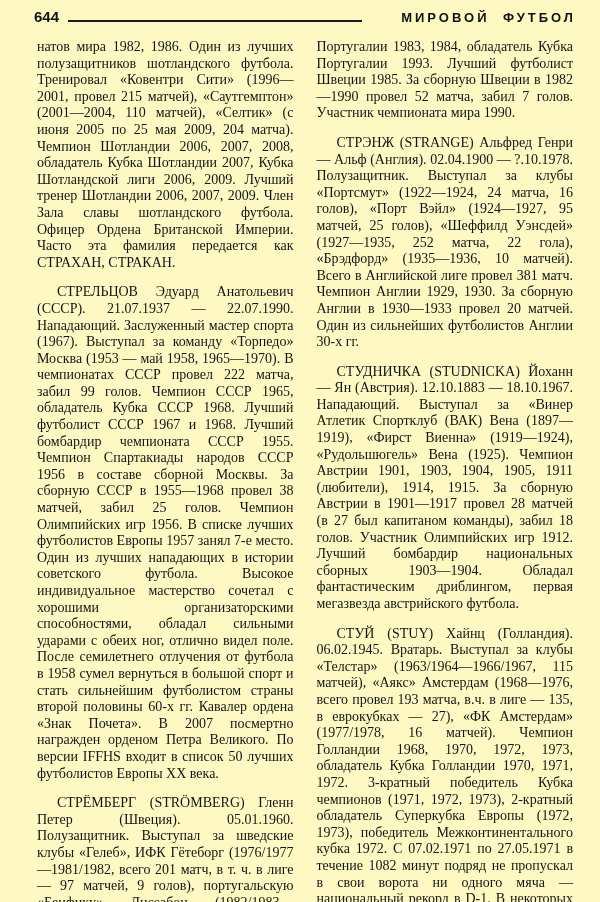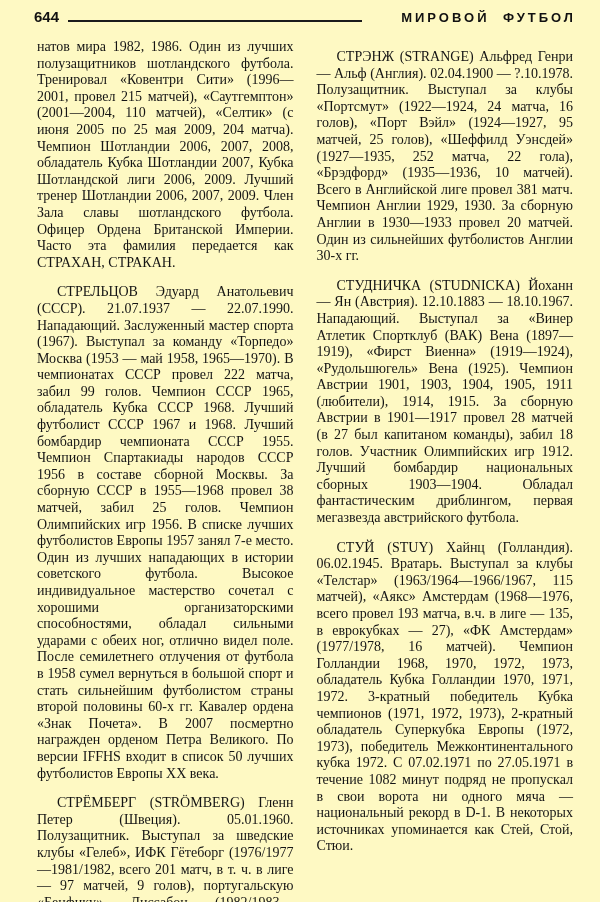--- a/index.html
+++ b/index.html
@@ -85,20 +85,21 @@
 
   <main class="columns">
 
     <section class="col">
       <p class="cont"><span>натов мира 1982, 1986. Один из лучших полузащитников шотландского футбола. Тренировал «Ковентри Сити» (1996—2001, провел 215 матчей), «Саутгемптон» (2001—2004, 110 матчей), «Селтик» (с июня 2005 по 25 мая 2009, 204 матча). Чемпион Шотландии 2006, 2007, 2008, обладатель Кубка Шотландии 2007, Кубка Шотландской лиги 2006, 2009. Лучший тренер Шотландии 2006, 2007, 2009. Член Зала славы шотландского футбола. Офицер Ордена Британской Империи. Часто эта фамилия передается как СТРАХАН, СТРАКАН.</span></p>
       <p class="entry"><b class="head">СТРЕЛЬЦОВ Эдуард Анатольевич (СССР).</b> <span>21.07.1937 — 22.07.1990. Нападающий. Заслуженный мастер спорта (1967). Выступал за команду «Торпедо» Москва (1953 — май 1958, 1965—1970). В чемпионатах СССР провел 222 матча, забил 99 голов. Чемпион СССР 1965, обладатель Кубка СССР 1968. Лучший футболист СССР 1967 и 1968. Лучший бомбардир чемпионата СССР 1955. Чемпион Спартакиады народов СССР 1956 в составе сборной Москвы. За сборную СССР в 1955—1968 провел 38 матчей, забил 25 голов. Чемпион Олимпийских игр 1956. В списке лучших футболистов Европы 1957 занял 7-е место. Один из лучших нападающих в истории советского футбола. Высокое индивидуальное мастерство сочетал с хорошими организаторскими способностями, обладал сильными ударами с обеих ног, отлично видел поле. После семилетнего отлучения от футбола в 1958 сумел вернуться в большой спорт и стать сильнейшим футболистом страны второй половины 60-х гг. Кавалер ордена «Знак Почета». В 2007 посмертно награжден орденом Петра Великого. По версии IFFHS входит в список 50 лучших футболистов Европы XX века.</span></p>
       <p class="entry"><b class="head">СТРЁМБЕРГ (STRÖMBERG) Гленн Петер (Швеция).</b> <span>05.01.1960. Полузащитник. Выступал за шведские клубы «Гелеб», ИФК Гётеборг (1976/1977—1981/1982, всего 201 матч, в т. ч. в лиге — 97 матчей, 9 голов), португальскую «Бенфику» Лиссабон (1982/1983—1983/1984, 32 матча, 10 голов), итальянскую «Аталанту» (1984/1985—1991/1992, 219 матчей, 18 голов). Победитель Кубка УЕФА 1982. Чемпион Швеции 1982, обладатель Кубка Швеции 1979, 1982, чемпион</span></p>
     </section>
 
     <section class="col">
+      <p class="cont"><span>Португалии 1983, 1984, обладатель Кубка Португалии 1993. Лучший футболист Швеции 1985. За сборную Швеции в 1982—1990 провел 52 матча, забил 7 голов. Участник чемпионата мира 1990.</span></p>
       <p class="entry"><b class="head">СТРЭНЖ (STRANGE) Альфред Генри — Альф (Англия).</b> <span>02.04.1900 — ?.10.1978. Полузащитник. Выступал за клубы «Портсмут» (1922—1924, 24 матча, 16 голов), «Порт Вэйл» (1924—1927, 95 матчей, 25 голов), «Шеффилд Уэнсдей» (1927—1935, 252 матча, 22 гола), «Брэдфорд» (1935—1936, 10 матчей). Всего в Английской лиге провел 381 матч. Чемпион Англии 1929, 1930. За сборную Англии в 1930—1933 провел 20 матчей. Один из сильнейших футболистов Англии 30-х гг.</span></p>
       <p class="entry"><b class="head">СТУДНИЧКА (STUDNICKA) Йоханн — Ян (Австрия).</b> <span>12.10.1883 — 18.10.1967. Нападающий. Выступал за «Винер Атлетик Спортклуб (ВАК) Вена (1897—1919), «Фирст Виенна» (1919—1924), «Рудольшюгель» Вена (1925). Чемпион Австрии 1901, 1903, 1904, 1905, 1911 (любители), 1914, 1915. За сборную Австрии в 1901—1917 провел 28 матчей (в 27 был капитаном команды), забил 18 голов. Участник Олимпийских игр 1912. Лучший бомбардир национальных сборных 1903—1904. Обладал фантастическим дриблингом, первая мегазвезда австрийского футбола.</span></p>
       <p class="entry"><b class="head">СТУЙ (STUY) Хайнц (Голландия).</b> <span>06.02.1945. Вратарь. Выступал за клубы «Телстар» (1963/1964—1966/1967, 115 матчей), «Аякс» Амстердам (1968—1976, всего провел 193 матча, в.ч. в лиге — 135, в еврокубках — 27), «ФК Амстердам» (1977/1978, 16 матчей). Чемпион Голландии 1968, 1970, 1972, 1973, обладатель Кубка Голландии 1970, 1971, 1972. 3-кратный победитель Кубка чемпионов (1971, 1972, 1973), 2-кратный обладатель Суперкубка Европы (1972, 1973), победитель Межконтинентального кубка 1972. С 07.02.1971 по 27.05.1971 в течение 1082 минут подряд не пропускал в свои ворота ни одного мяча — национальный рекорд в D-1. В некоторых источниках упоминается как Стей, Стой, Стюи.</span></p>
 
     </section>
 
   </main>
 
 </div>
 

